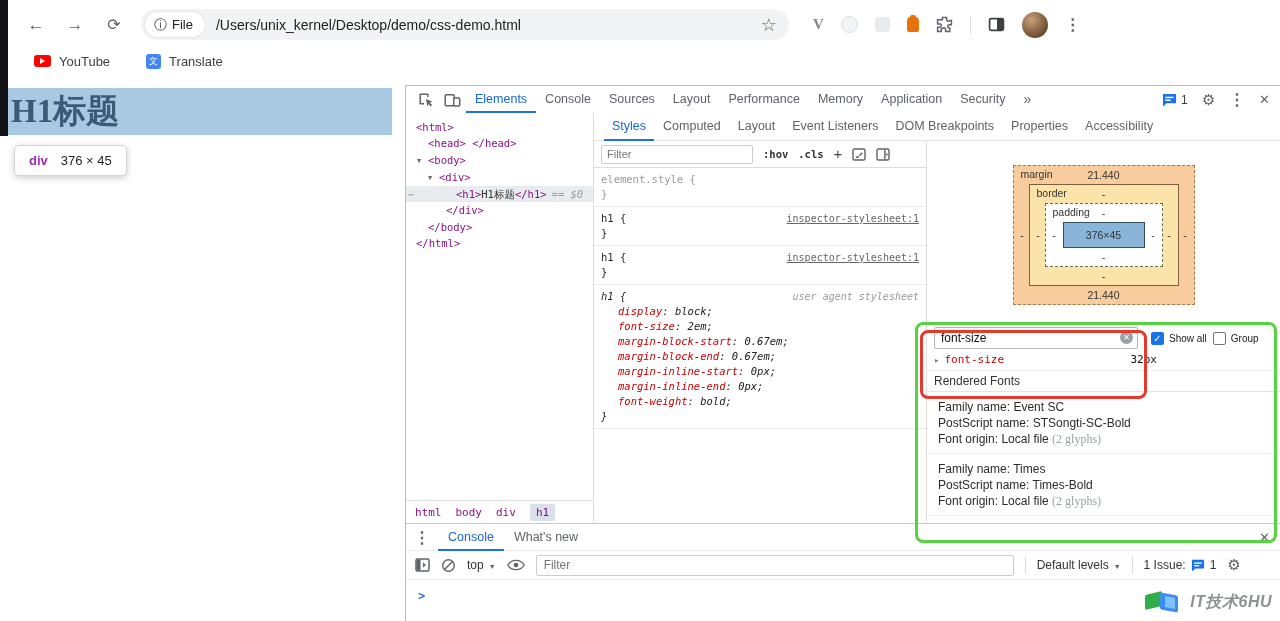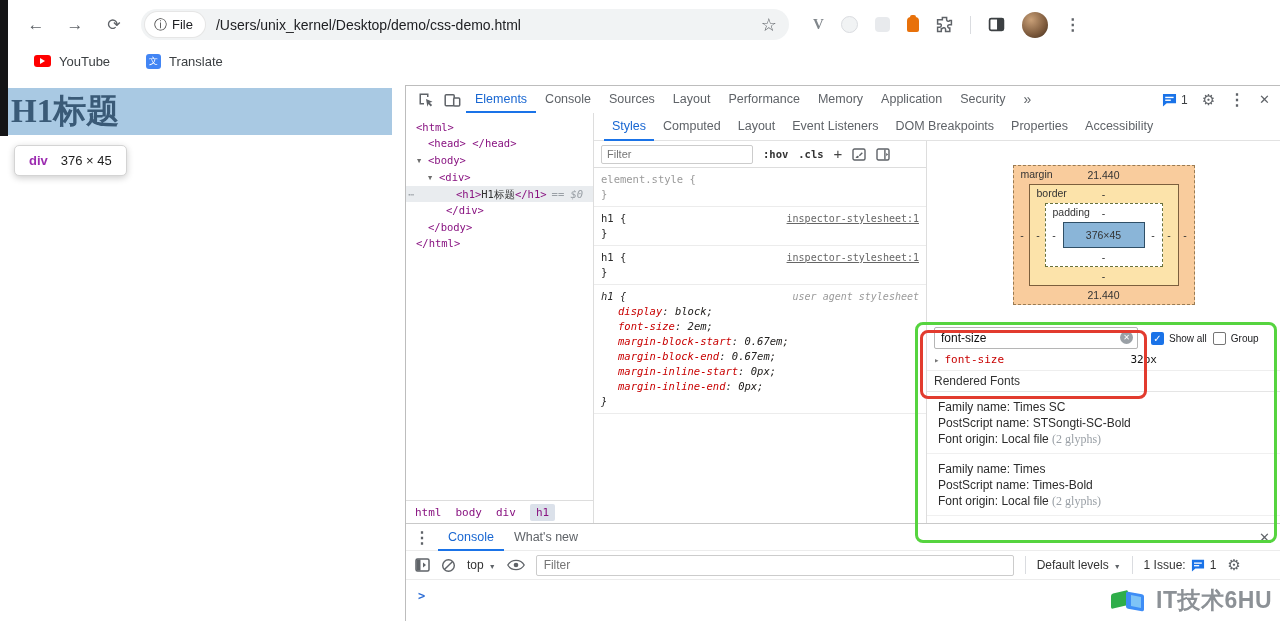--- a/index.html
+++ b/index.html
@@ -188,21 +188,21 @@
   
   .watermark { position:absolute; right:8px; bottom:5px; display:flex; align-items:center; gap:7px;
                z-index:45; }
   .wm-logo { position:relative; width:38px; height:28px; }
   .wm-g { position:absolute; left:0; top:5px; width:17px; height:15px; background:#2fae4a;
           transform:skewY(-14deg); border-radius:2px; }
   .wm-b { position:absolute; left:15px; top:6px; width:18px; height:17px; background:#3e8df6;
           transform:skewY(10deg); border-radius:2px; }
   .wm-b2 { position:absolute; left:20px; top:9px; width:10px; height:11px; background:#7ec3f7;
            transform:skewY(10deg); }
-  .wm-text { font-size:23px; color:#8c9196; font-weight:700; letter-spacing:.5px; }
+  .wm-text { font-size:16px; color:#8c9196; font-weight:700; letter-spacing:.5px;font-style:italic; }
 
   svg { display:block; }
 </style>
 </head>
 <body>
 
 <div class="edge-strip"></div>
 
 <div class="chrome">
   <div class="toolbar">
@@ -388,20 +388,21 @@
                 <span>&nbsp;</span>
                 <span>{</span>
               <span class="src">user agent stylesheet</span>
               </div>
             <div class="decl"><span class="prop">display</span><span>: </span><span class="val">block;</span></div>
             <div class="decl"><span class="prop">font-size</span><span>: </span><span class="val">2em;</span></div>
             <div class="decl"><span class="prop">margin-block-start</span><span>: </span><span class="val">0.67em;</span></div>
             <div class="decl"><span class="prop">margin-block-end</span><span>: </span><span class="val">0.67em;</span></div>
             <div class="decl"><span class="prop">margin-inline-start</span><span>: </span><span class="val">0px;</span></div>
             <div class="decl"><span class="prop">margin-inline-end</span><span>: </span><span class="val">0px;</span></div>
+            <div class="decl"><span class="prop">font-weight</span><span>: </span><span class="val">bold;</span></div>
             <div>}</div>
           </div>
         </div>
 
         <div class="computed-col">
           <div class="boxmodel">
             <div class="box-margin">
               <div class="bm-top">
                   <span class="bm-label">margin</span>
                   <span>21.440</span>
@@ -456,21 +457,21 @@
 
           <div class="cp-prop-row">
             <span class="i-tri"></span>
             <span class="cp-prop-name">font-size</span>
             <span class="cp-prop-value">32px</span>
           </div>
 
           <div class="cp-header">Rendered Fonts</div>
 
           <div class="font-entry">
-            <div><span>Family name:</span> <span>Times SC</span></div>
+            <div><span>Family name:</span> <span>Event SC</span></div>
             <div><span>PostScript name:</span> <span>STSongti-SC-Bold</span></div>
             <div><span>Font origin:</span> <span>Local file</span> <span class="grayt">(2 glyphs)</span></div>
           </div>
           <div class="font-entry">
             <div><span>Family name:</span> <span>Times</span></div>
             <div><span>PostScript name:</span> <span>Times-Bold</span></div>
             <div><span>Font origin:</span> <span>Local file</span> <span class="grayt">(2 glyphs)</span></div>
           </div>
         </div>
       </div>

